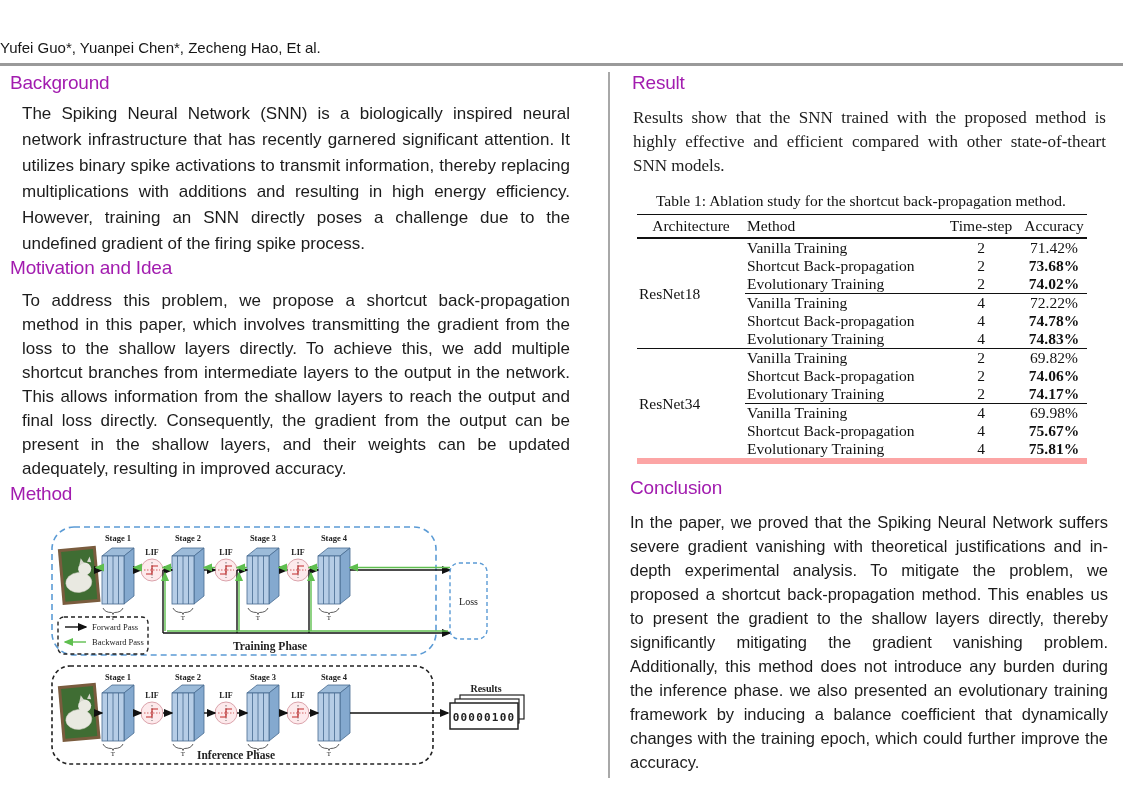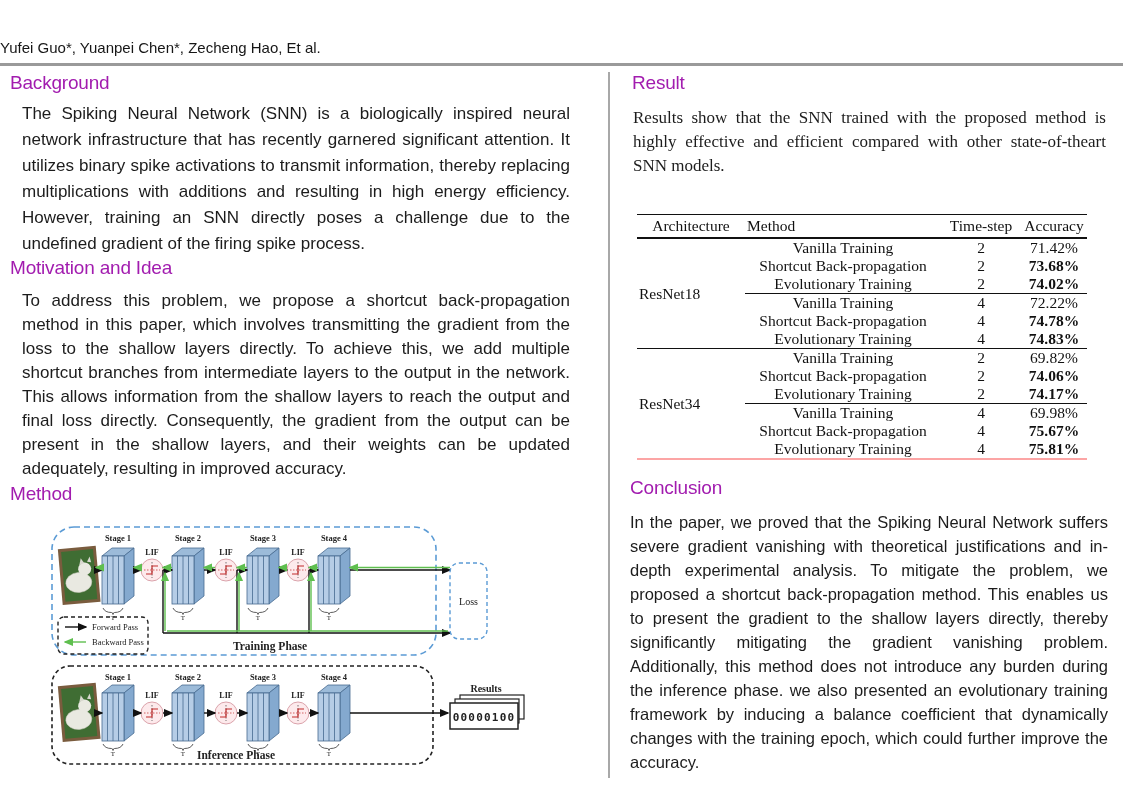--- a/index.html
+++ b/index.html
@@ -9,27 +9,27 @@
   .authors{position:absolute;top:39px;left:0;width:100%;font-size:15px;color:#161616}
   .hrbar{position:absolute;top:63px;left:0;width:100%;height:3px;background:#9a9a9a}
   .vdiv{position:absolute;left:608px;top:72px;width:2px;height:706px;background:#a8a8a8}
   .h{position:absolute;font-weight:normal;font-size:19px;color:#a21caf;letter-spacing:-0.2px}
   .para{position:absolute;text-align:justify;font-size:17px;line-height:26px;color:#1c1c1c}
   .serifp{font-family:Liberation Serif, serif;font-size:17px;line-height:24px}
   .caption{position:absolute;left:615px;top:192px;width:492px;text-align:center;
            font-family:"Liberation Serif",serif;font-size:15.5px;color:#111}
   table.t1{position:absolute;left:637px;top:214px;width:450px;border-collapse:collapse;
            font-family:"Liberation Serif",serif;font-size:15.5px;color:#111;
-           border-bottom:2px solid #fca5a5}
+           border-bottom:6px solid #fca5a5}
   .t1 th{font-weight:normal;text-align:center;border-top:1.6px solid #111;border-bottom:2.4px solid #111;
          padding:1px 2px;line-height:20px}
   .t1 th.left{text-align:left}
   .t1 td{padding:0 2px;line-height:18px;white-space:nowrap}
   .t1 td.arch{vertical-align:middle}
-  .t1 td.meth{text-align:center}
+  .t1 td.meth{text-align:left}
   .t1 td.ts,.t1 td.acc{text-align:center}
   .t1 td.b{font-weight:bold}
   .t1 tr.grp-start td{border-top:1.4px solid #111}
   .t1 td.sub{border-bottom:1.1px solid #111}
   
   #method-svg text{fill:#222}
   #method-svg .slbl{font:600 8.5px "Liberation Serif",serif}
   #method-svg .liflbl{font:600 8px "Liberation Serif",serif}
   #method-svg .phlbl{font:bold 11.5px "Liberation Serif",serif}
   #method-svg .leglbl{font:8.5px "Liberation Serif",serif}
@@ -256,20 +256,21 @@
     <rect x="415" y="186" width="64" height="24" fill="#fff" stroke="#222" stroke-width="1.2"></rect>
     <rect x="410" y="190" width="68" height="26" fill="#fff" stroke="#222" stroke-width="1.5"></rect>
     <text x="444" y="208" text-anchor="middle" class="resval">00000100</text>
     <text x="446" y="179" text-anchor="middle" class="reslbl">Results</text>
   </g>
     </svg>
 
   <div class="h" style="left:632px;top:72px">Result</div>
   <div class="para serifp" style="left:633px;top:106px;width:473px">Results show that the SNN trained with the proposed method is highly effective and efficient compared with other state-of-theart SNN models.</div>
 
+  <div class="caption">Table 1: Ablation study for the shortcut back-propagation method.</div>
   <table class="t1">
     <colgroup>
         <col style="width:108px">
         <col style="width:196px">
         <col style="width:80px">
         <col style="width:66px">
       </colgroup>
     <thead>
         <tr id="tbl-head-row">
           <th>Architecture</th>

